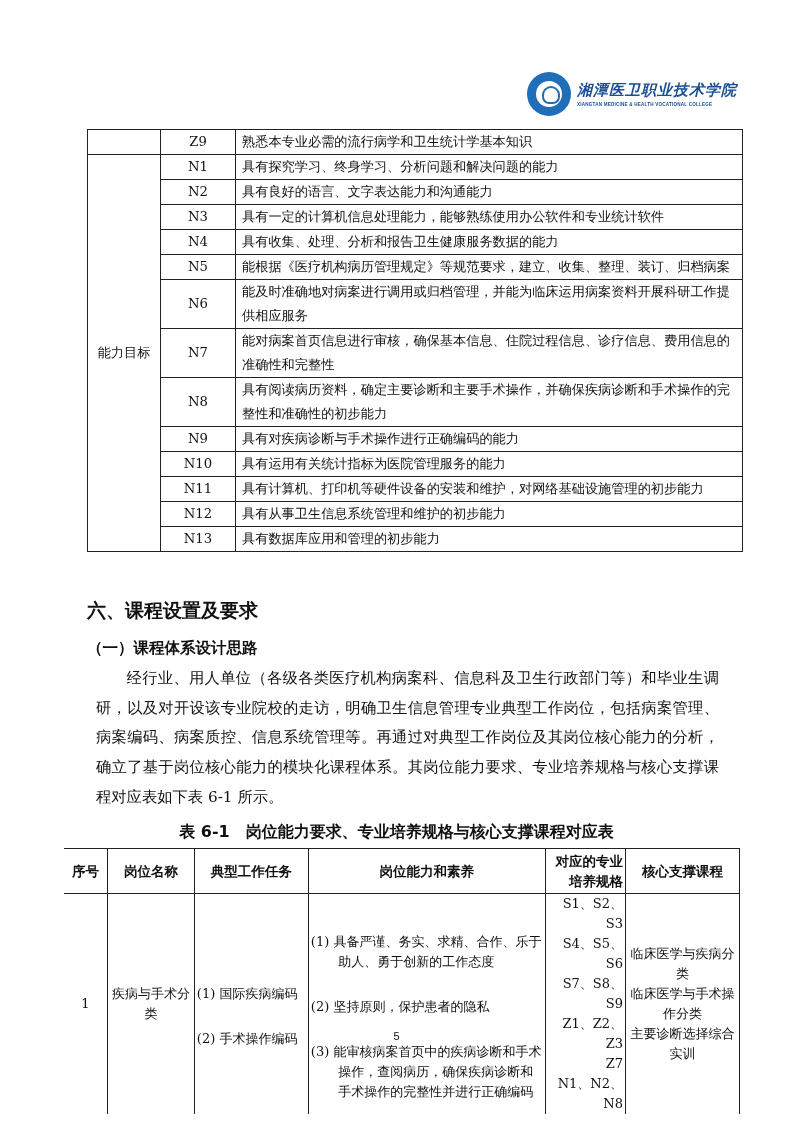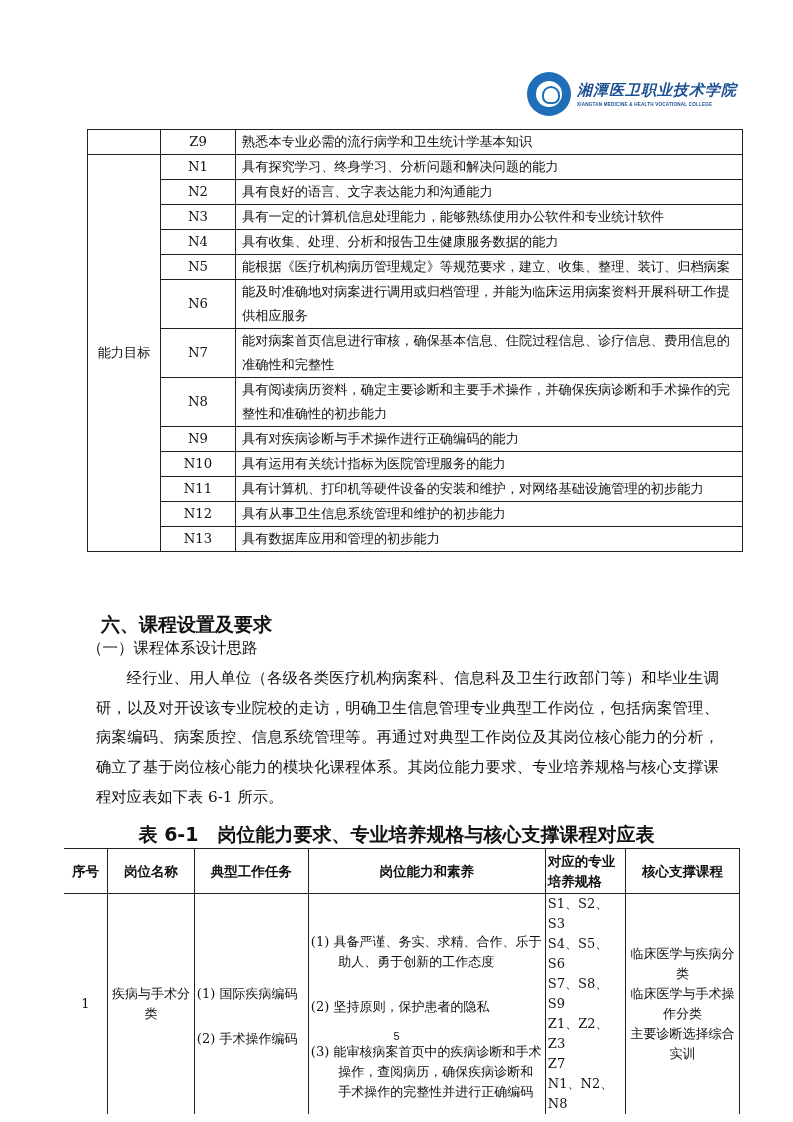--- a/index.html
+++ b/index.html
@@ -39,49 +39,49 @@
 
     
     #t1 { left: 87px; top: 129px; width: 656px; font-size: 13.2px; padding-left: 40px; }
     #t1 td { padding: 0 6px; line-height: 24px; }
     #t1 .c1 { width: 60px; text-align: center; }
     #t1 .c2 { width: 62px; text-align: center; font-family: "DejaVu Serif", serif; }
     #t1 .c3 { text-align: left; }
     #t1 tr.tall td.c3 { line-height: 24px; }
 
     h2.sec {
-      position: absolute; left: 87px; top: 598px; margin: 14px;
+      position: absolute; left: 87px; top: 598px; margin: 0;
       font-family: "DejaVu Sans", sans-serif; font-weight: bold; font-size: 19px;
     }
     h3.sub {
       position: absolute; left: 87px; top: 638px; margin: 0;
-      font-family: "DejaVu Sans", sans-serif; font-weight: normal; font-size: 15.5px;
+      font-family: "DejaVu Sans", sans-serif; font-weight: bold; font-size: 15.5px;
     }
     .para {
       position: absolute; left: 96px; top: 664px; width: 623px;
       font-size: 15.3px; line-height: 29.7px; text-indent: 2em; margin: 0;
       text-align: justify;
     }
     .caption {
       position: absolute; left: 0; width: 793px; top: 822px; text-align: center;
-      font-family: "DejaVu Sans", sans-serif; font-weight: bold; font-size: 19px; margin: 0;
+      font-family: "DejaVu Sans", sans-serif; font-weight: bold; font-size: 16px; margin: 0;
     }
 
     
     #t2 { left: 64px; top: 848px; width: 676px; font-size: 13px; }
     #t2 th {
       font-family: "DejaVu Sans", sans-serif; font-weight: bold; font-size: 13.5px;
       height: 44px; text-align: center; padding: 0 2px; line-height: 20px;
     }
     #t2 td { vertical-align: middle; line-height: 20px; padding: 0 2px; }
     #t2 .col-no { width: 34px; text-align: center; }
     #t2 .col-name { width: 72px; text-align: center; }
     #t2 .col-task { width: 96px; }
     #t2 .col-ability { width: 205px; }
-    #t2 .col-spec { width: 66px; text-align: left; }
+    #t2 .col-spec { width: 66px; text-align: right; }
     #t2 .col-course { width: 96px; text-align: center; }
     #t2 tr.first th, #t2 tr.first td { border-left: none; }
     #t2 .list-item { display: block; padding-left: 2.1em; text-indent: -2.1em; margin-top: 25px; }
     #t2 .spec-line, #t2 .course-line { display: block; }
     #t2 tbody td { border-bottom: none; }
 
     .page-number {
       position: absolute; left: 0; width: 793px; top: 1030px; text-align: center;
       font-family: "Liberation Sans", sans-serif; font-size: 11px;
     }

